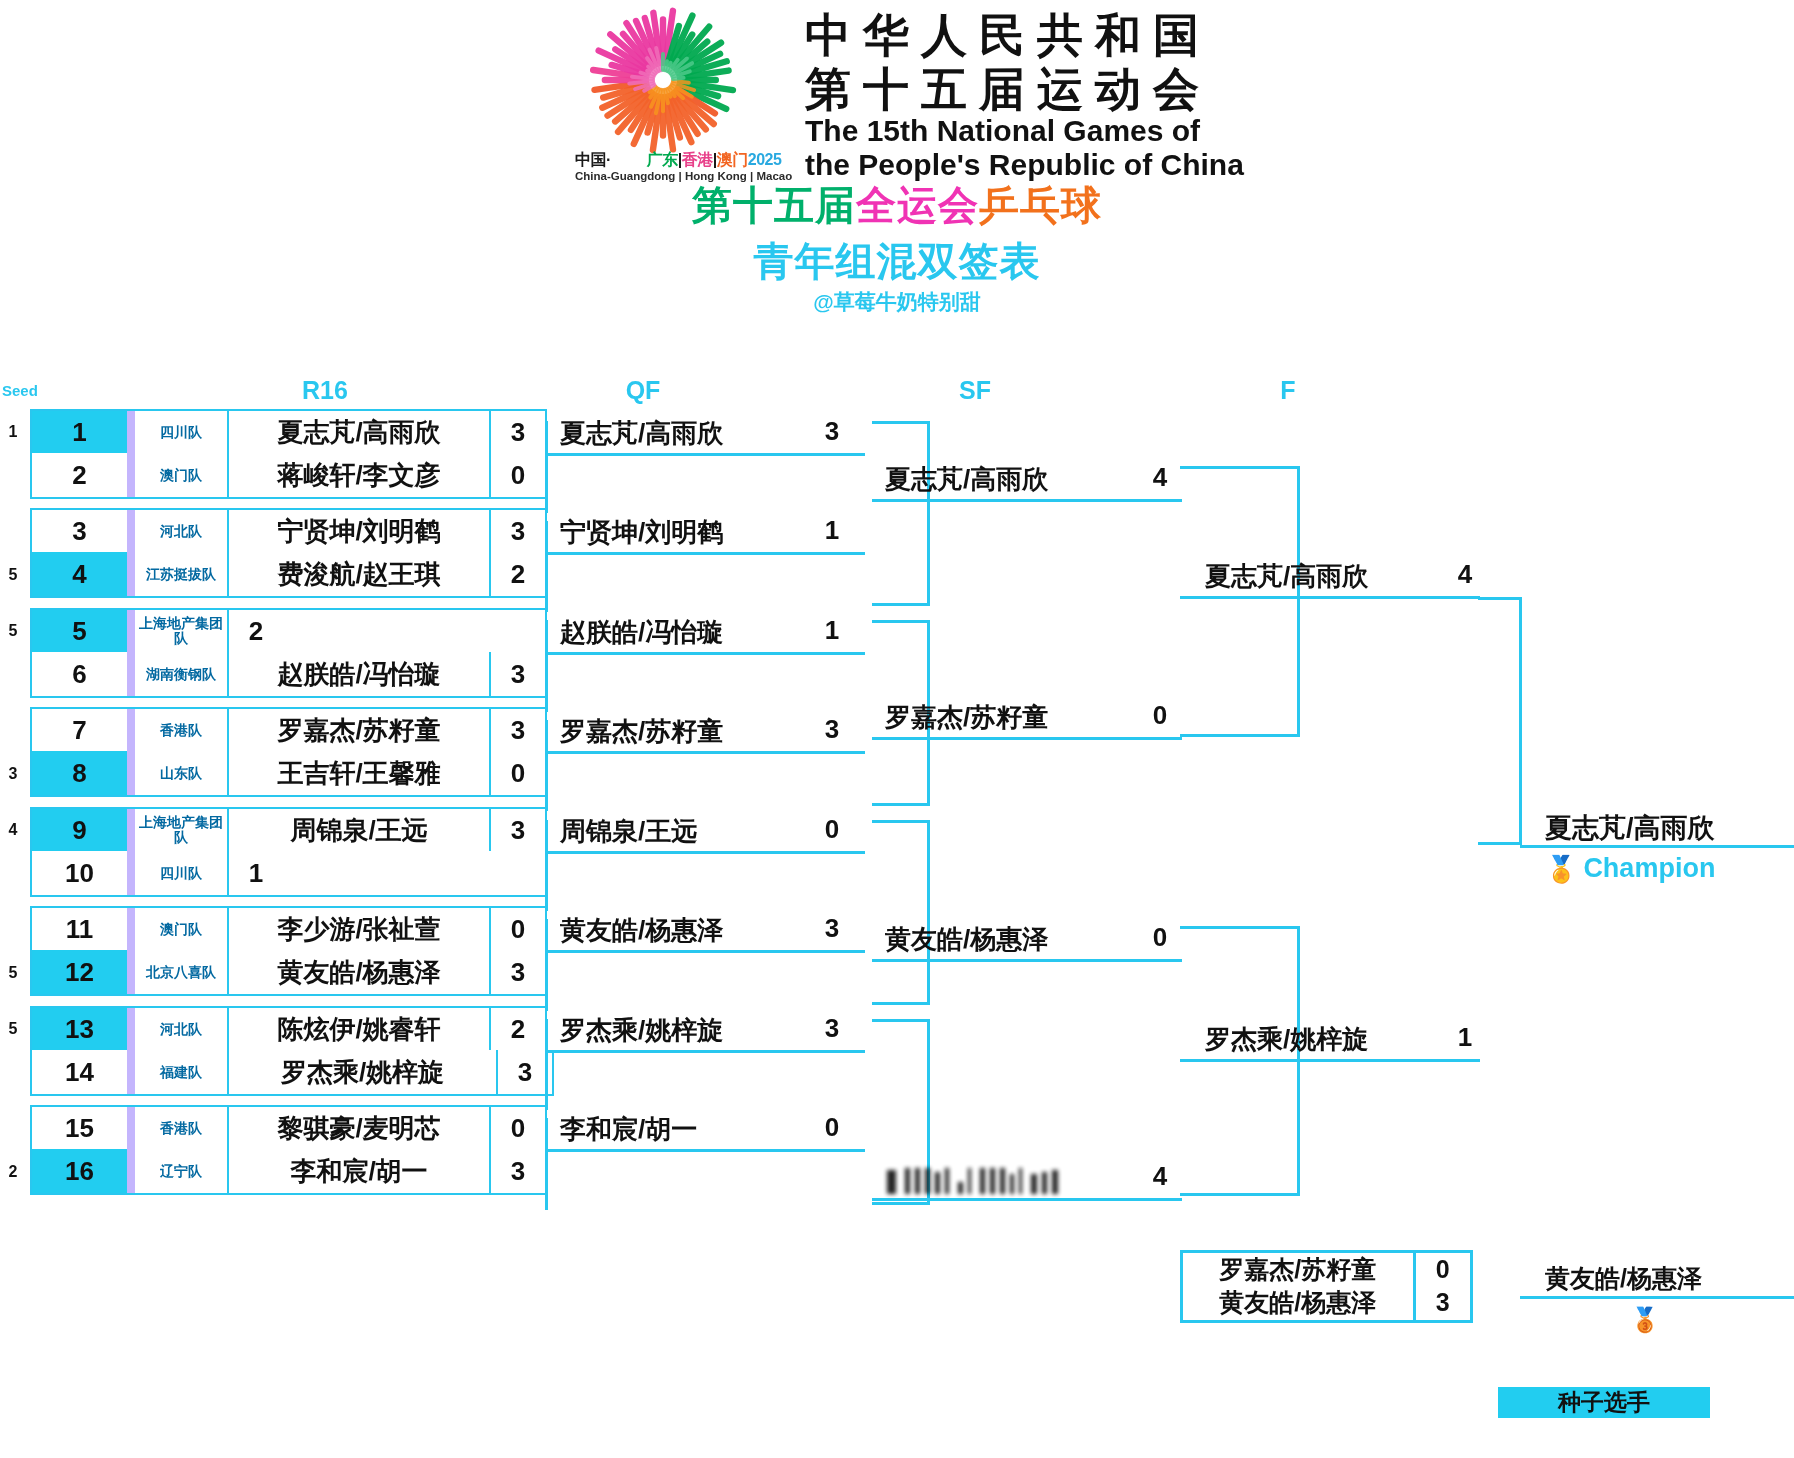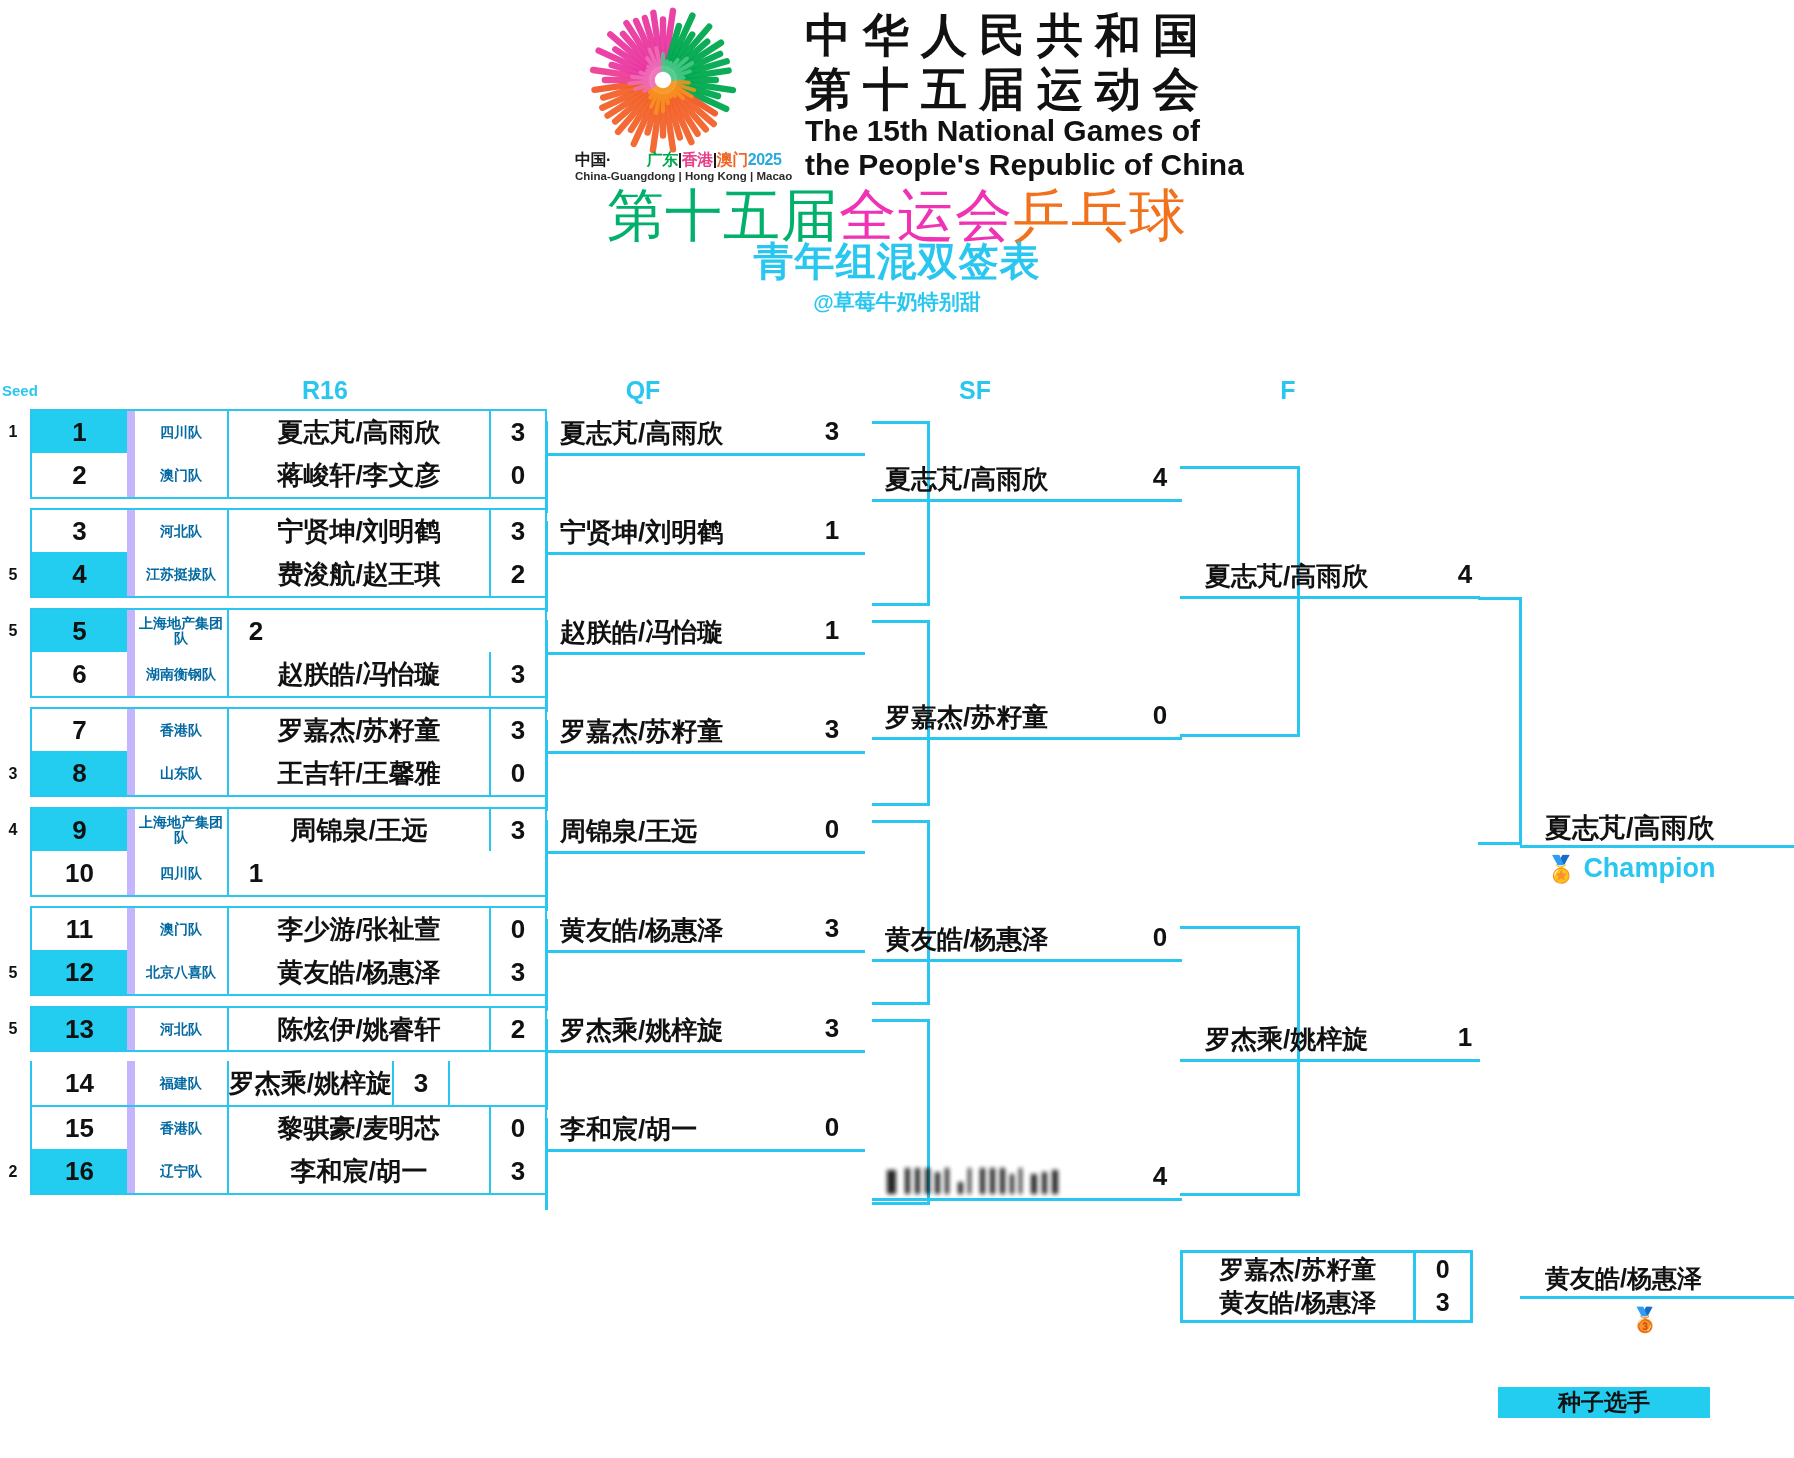--- a/index.html
+++ b/index.html
@@ -19,21 +19,21 @@
   #logo-year .c1{color:#1a1a1a;} #logo-year .c2{color:#e8408a;}
   #logo-year .c3{color:#f26522;} #logo-year .c4{color:#00a94f;margin-left:36px;}
   #logo-year .c5{color:#29a9e0;}
   #logo-sub{position:absolute;left:2px;top:164px;width:200px;
     font-size:11.5px;font-weight:bold;color:#2b2b2b;white-space:nowrap;}
   #cn-title{position:absolute;left:805px;top:8px;font-size:46px;font-weight:bold;
     color:#111;letter-spacing:12px;line-height:1.18;white-space:nowrap;}
   #en-title{position:absolute;left:805px;top:114px;font-size:30px;font-weight:bold;
     color:#111;line-height:1.12;white-space:nowrap;}
   #event-title{position:absolute;left:0;top:178px;width:1794px;text-align:center;
-    font-size:57px;font-weight:normal;letter-spacing:1px;white-space:nowrap;}
+    font-size:40px;font-weight:bold;letter-spacing:1px;white-space:nowrap;}
   #event-title .g{color:#00b06b;} #event-title .m{color:#f033b4;}
   #event-title .o{color:#f2711c;}
   #sub-title{position:absolute;left:0;top:234px;width:1794px;text-align:center;
     font-size:40px;font-weight:bold;color:#29c7ef;letter-spacing:1px;}
   #handle{position:absolute;left:0;top:288px;width:1794px;text-align:center;
     font-size:21px;font-weight:bold;color:#29c7ef;}
 
   
   .colhead{position:absolute;font-size:25px;font-weight:bold;color:#29c7ef;text-align:center;}
   #seed-head{position:absolute;left:2px;top:382px;font-size:15px;font-weight:bold;color:#29c7ef;}
@@ -433,21 +433,21 @@
         <div class="score">3</div>
       </div>
     <div class="outseed" style="left:0px;top:964px;">5</div>
     <div class="r16row" style="left:30px;top:1006px;width:517px;">
         <div class="seednum hl">13</div>
         <div class="teamname">河北队</div>
         <div class="players">陈炫伊/姚睿轩</div>
         <div class="score">2</div>
       </div>
     <div class="outseed" style="left:0px;top:1020px;">5</div>
-    <div class="r16row second" style="left:30px;top:1050px;width:420px;margin-top:11px;">
+    <div class="r16row second" style="left:30px;top:1050px;width:524px;">
         <div class="seednum">14</div>
         <div class="teamname">福建队</div>
         <div class="players">罗杰乘/姚梓旋</div>
         <div class="score">3</div>
       </div>
     <div class="r16row" style="left:30px;top:1105px;width:517px;">
         <div class="seednum">15</div>
         <div class="teamname">香港队</div>
         <div class="players">黎骐豪/麦明芯</div>
         <div class="score">0</div>

